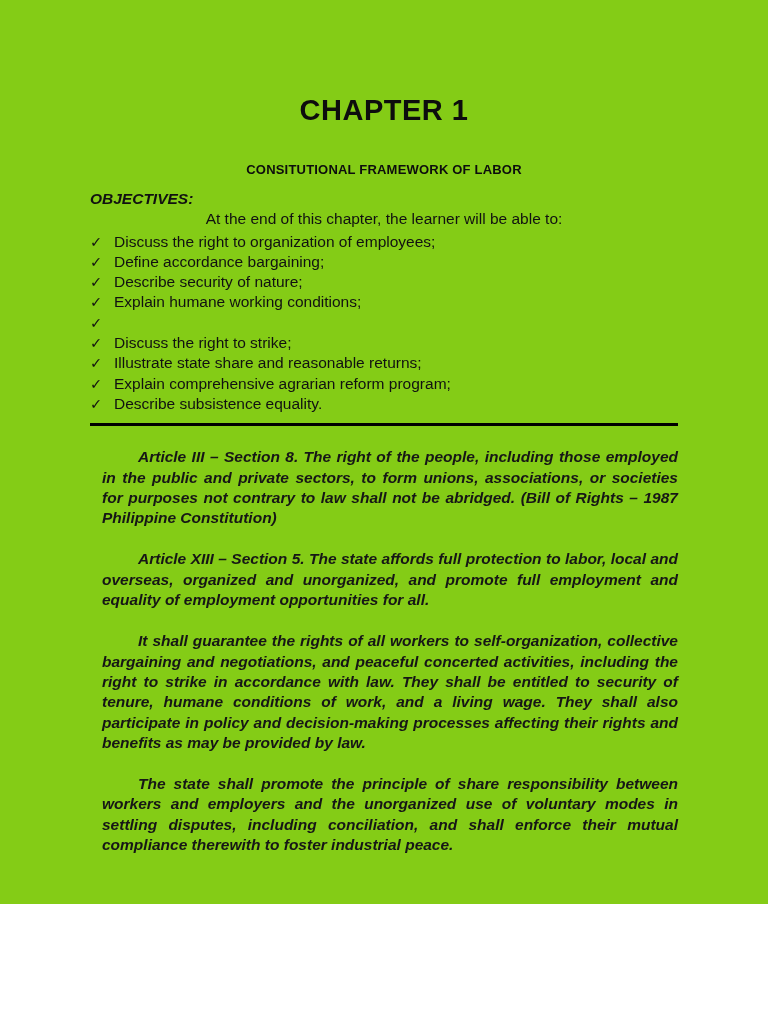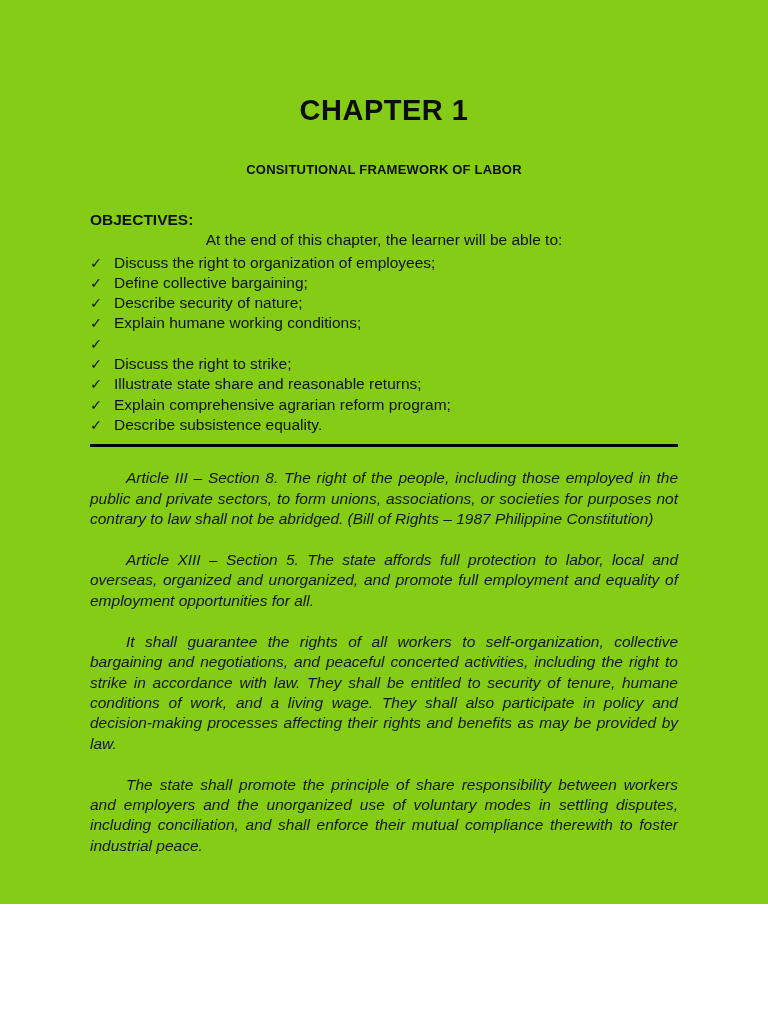--- a/index.html
+++ b/index.html
@@ -36,22 +36,23 @@
     letter-spacing: 0.2px;
     color: #0d0d0d;
   }
   .content {
     margin: 0 90px;
     width: 588px;
     font-size: 15.5px;
     line-height: 20.3px;
   }
   .obj-head {
-    margin: 29px 0 0 0;
+    margin: 8px 0 0 0;
     font-weight: bold;
+    font-style: italic;
   }
   .obj-intro {
     margin: 0;
     text-align: center;
   }
   .checklist {
     margin-top: 2px;
   }
   .check-row {
     display: flex;
@@ -63,25 +64,26 @@
     flex: 0 0 24px;
     font-size: 14.5px;
   }
   .section-divider {
     border: none;
     border-top: 3px solid #000000;
     margin: 9px 0 0 0;
     width: 100%;
   }
   .body-par {
-    margin: 21px 0 0 0;
+    margin: 21px 0 0 12px;
     font-style: italic;
     text-align: justify;
     text-indent: 36px;
     color: #161616;
+    font-weight: bold;
   }
 </style>
 </head>
 <body>
 
 <div class="page">
 
   <h1 class="chapter-title">CHAPTER 1</h1>
 
   <h2 class="chapter-subtitle">CONSITUTIONAL FRAMEWORK OF LABOR</h2>
@@ -92,21 +94,21 @@
 
     <p class="obj-intro">At the end of this chapter, the learner will be able to:</p>
 
     <div class="checklist">
       <div class="check-row">
         <span class="check">✓</span>
         <span>Discuss the right to organization of employees;</span>
       </div>
       <div class="check-row">
         <span class="check">✓</span>
-        <span>Define collective bargaining;</span>
+        <span>Define accordance bargaining;</span>
       </div>
       <div class="check-row">
         <span class="check">✓</span>
         <span>Describe security of nature;</span>
       </div>
       <div class="check-row">
         <span class="check">✓</span>
         <span>Explain humane working conditions;</span>
       </div>
       <div class="check-row">

